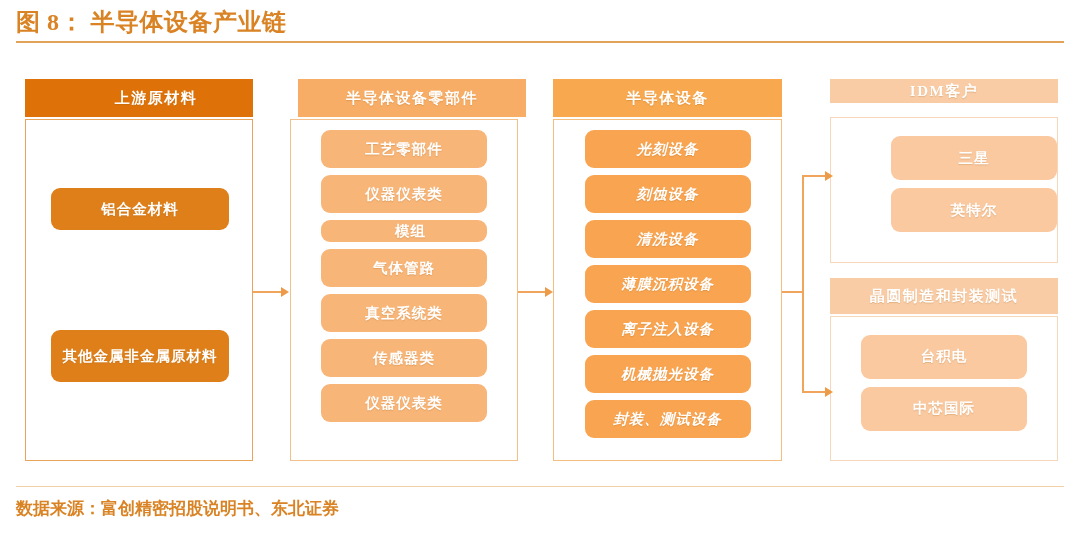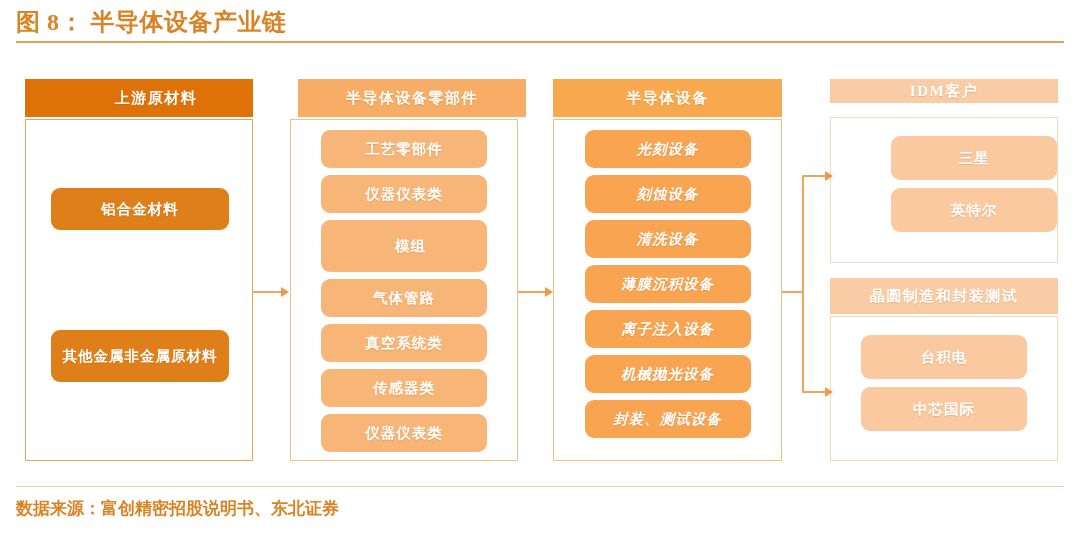--- a/index.html
+++ b/index.html
@@ -156,21 +156,21 @@
       <div class="node" style="position:absolute; left:25px; top:210px; width:178px; height:52px;">其他金属非金属原材料</div>
     </div>
   </div>
 
   <div class="column" id="col2">
     <div class="col-header" style="left:290px; top:79px; width:228px; height:38px;margin-left:8px;">半导体设备零部件</div>
     <div class="col-body" style="left:290px; top:119px; width:228px; height:342px;">
       <div class="col-list" style="top:10px;">
         <div class="node" style="width:166px; height:38px; margin-bottom:7px;">工艺零部件</div>
         <div class="node" style="width:166px; height:38px; margin-bottom:7px;">仪器仪表类</div>
-        <div class="node" style="width:166px; height:52px; margin-bottom:7px;padding-left:13px;">模组</div>
+        <div class="node" style="width:166px; height:22px; margin-bottom:7px;padding-left:13px;">模组</div>
         <div class="node" style="width:166px; height:38px; margin-bottom:7px;">气体管路</div>
         <div class="node" style="width:166px; height:38px; margin-bottom:7px;">真空系统类</div>
         <div class="node" style="width:166px; height:38px; margin-bottom:7px;">传感器类</div>
         <div class="node" style="width:166px; height:38px;">仪器仪表类</div>
       </div>
     </div>
   </div>
 
   <div class="column" id="col3">
     <div class="col-header" style="left:553px; top:79px; width:229px; height:38px;">半导体设备</div>
@@ -192,21 +192,21 @@
     <div class="col-header" style="left:830px; top:79px; width:228px; height:24px;">IDM客户</div>
     <div class="col-body" style="left:830px; top:117px; width:228px; height:146px;">
       <div class="col-list" style="top:18px;align-items:flex-end;">
         <div class="node" style="width:166px; height:44px; margin-bottom:8px;">三星</div>
         <div class="node" style="width:166px; height:44px;">英特尔</div>
       </div>
     </div>
 
     <div class="col-header" style="left:830px; top:278px; width:228px; height:36px;">晶圆制造和封装测试</div>
     <div class="col-body" style="left:830px; top:316px; width:228px; height:145px;">
-      <div class="col-list" style="top:18px;">
+      <div class="col-list" style="top:18px;font-family:Liberation Mono, monospace;">
         <div class="node" style="width:166px; height:44px; margin-bottom:8px;">台积电</div>
         <div class="node" style="width:166px; height:44px;">中芯国际</div>
       </div>
     </div>
   </div>
 
   <div class="conn-line" style="left:253px; top:291px; width:30px; height:2px;"></div>
   <div class="conn-arrow" style="left:281px; top:287px;"></div>
 
   <div class="conn-line" style="left:518px; top:291px; width:29px; height:2px;"></div>

